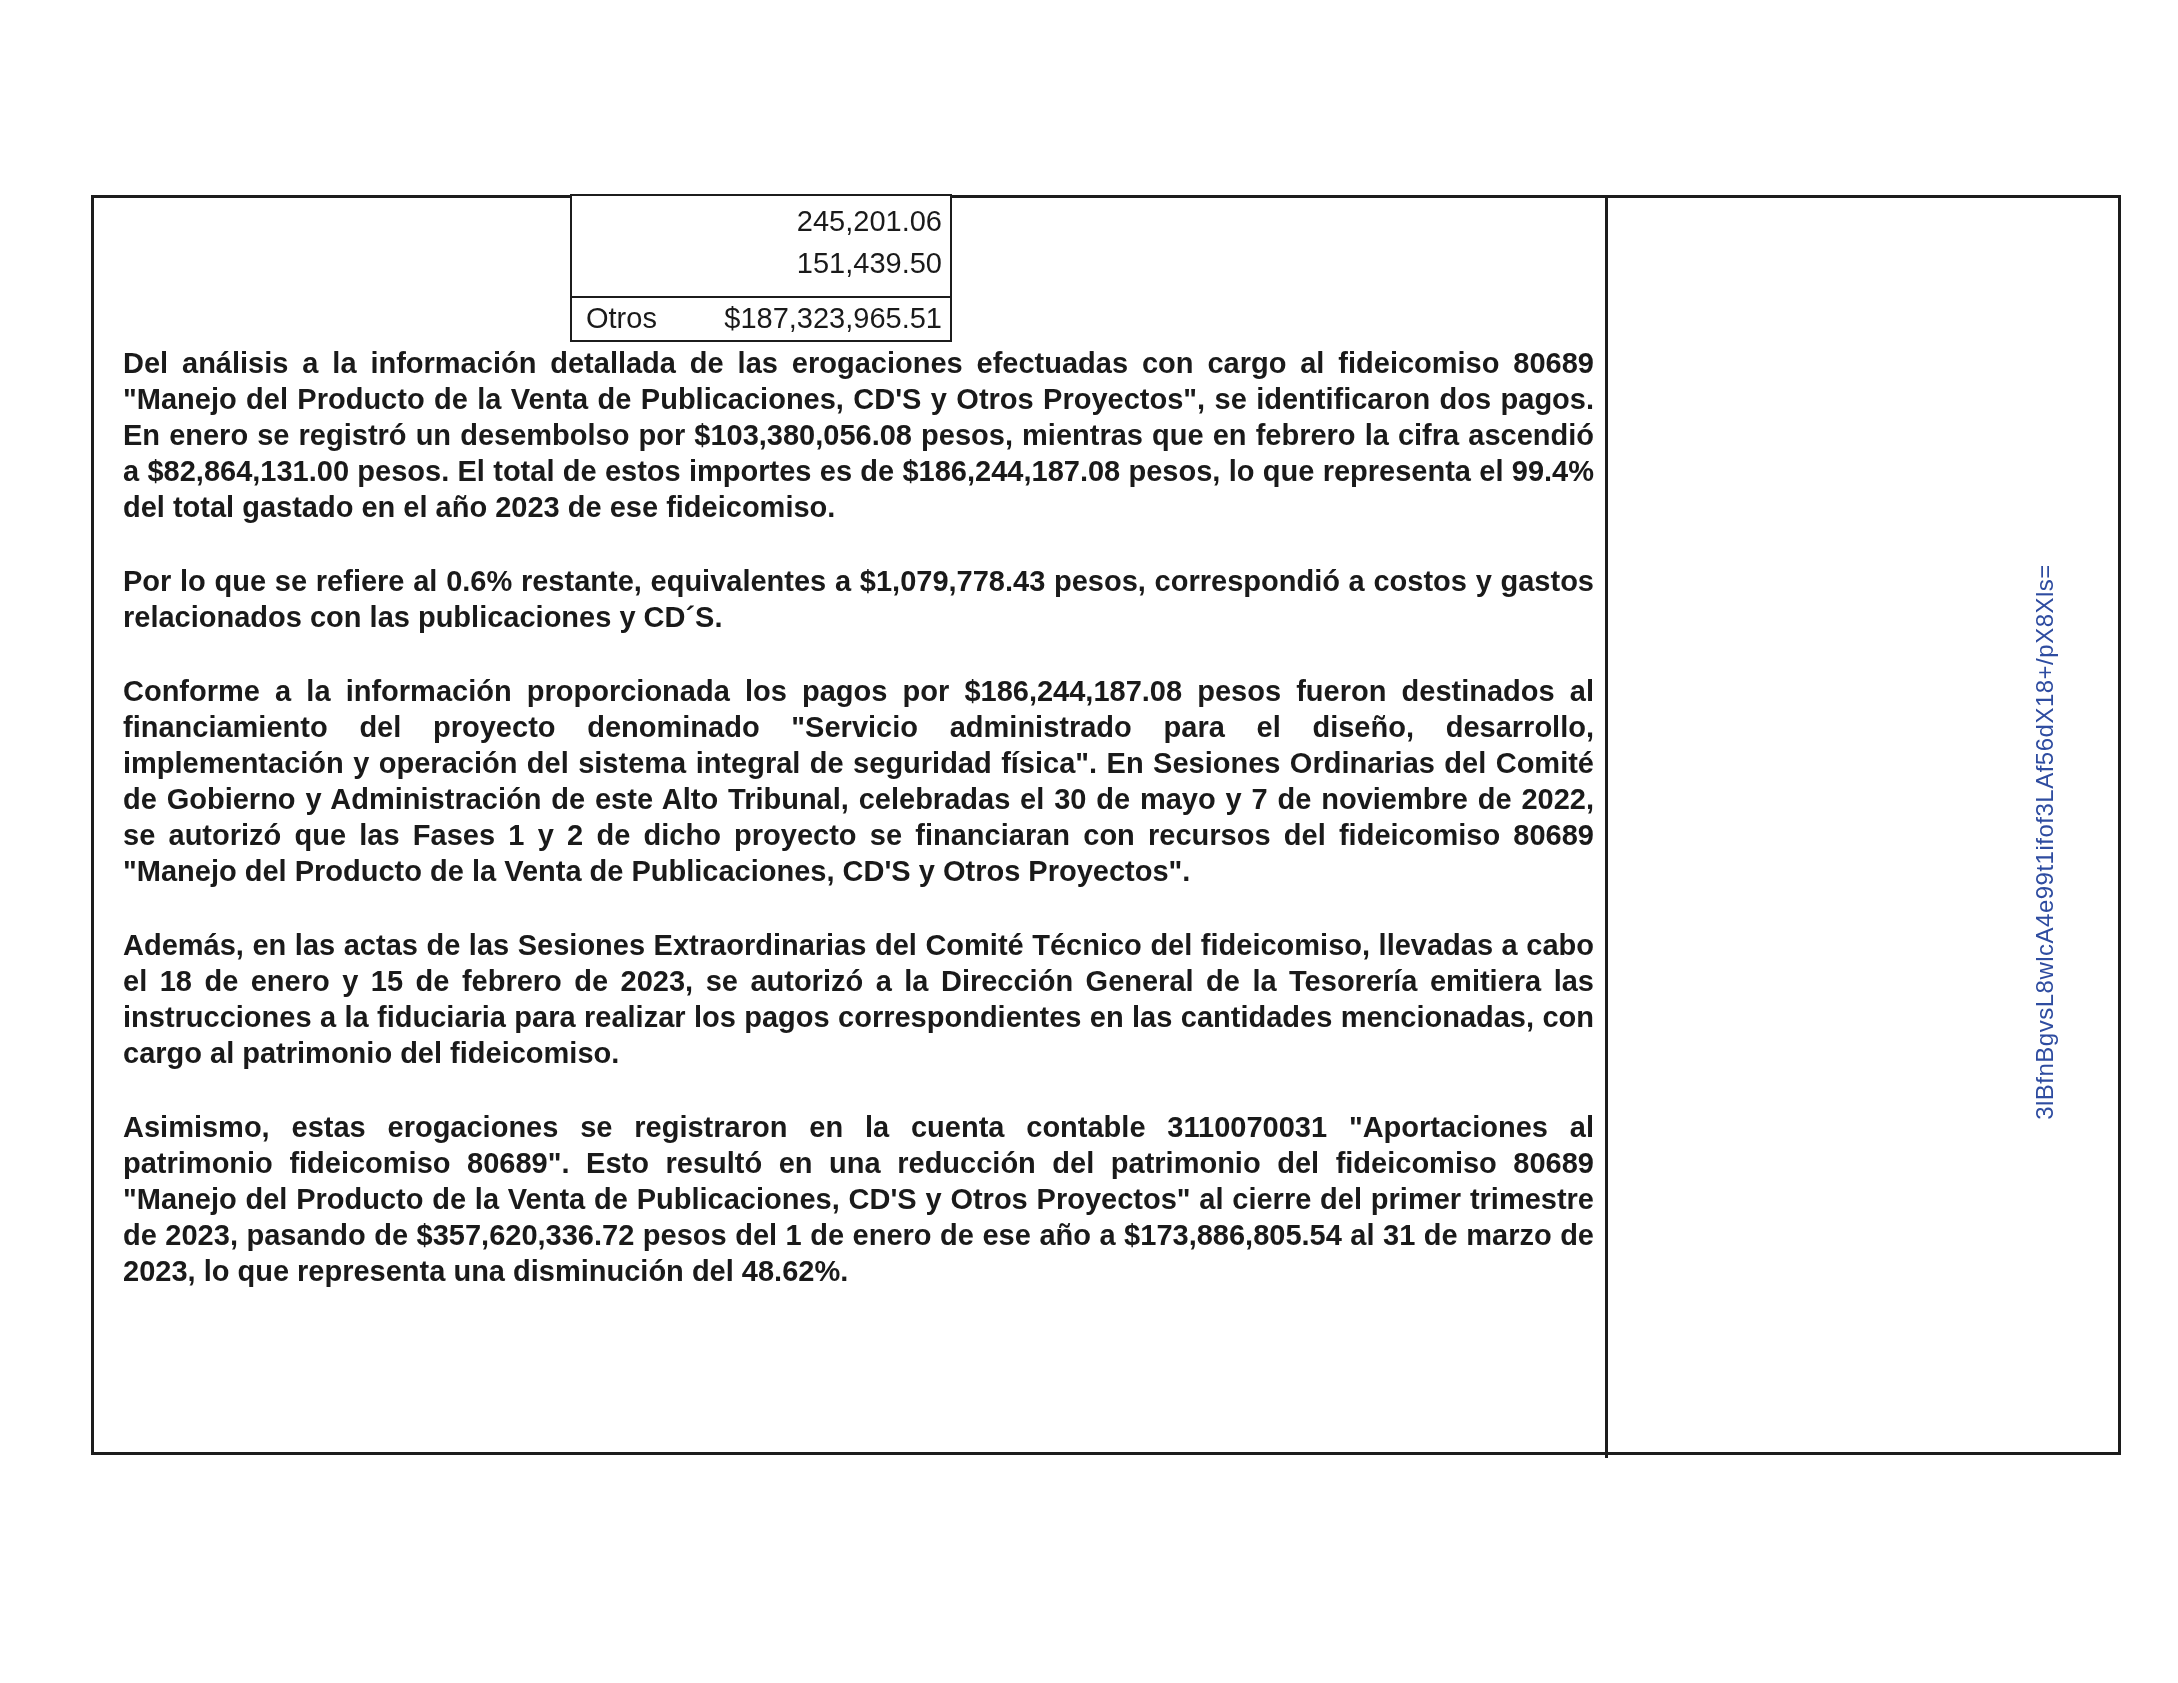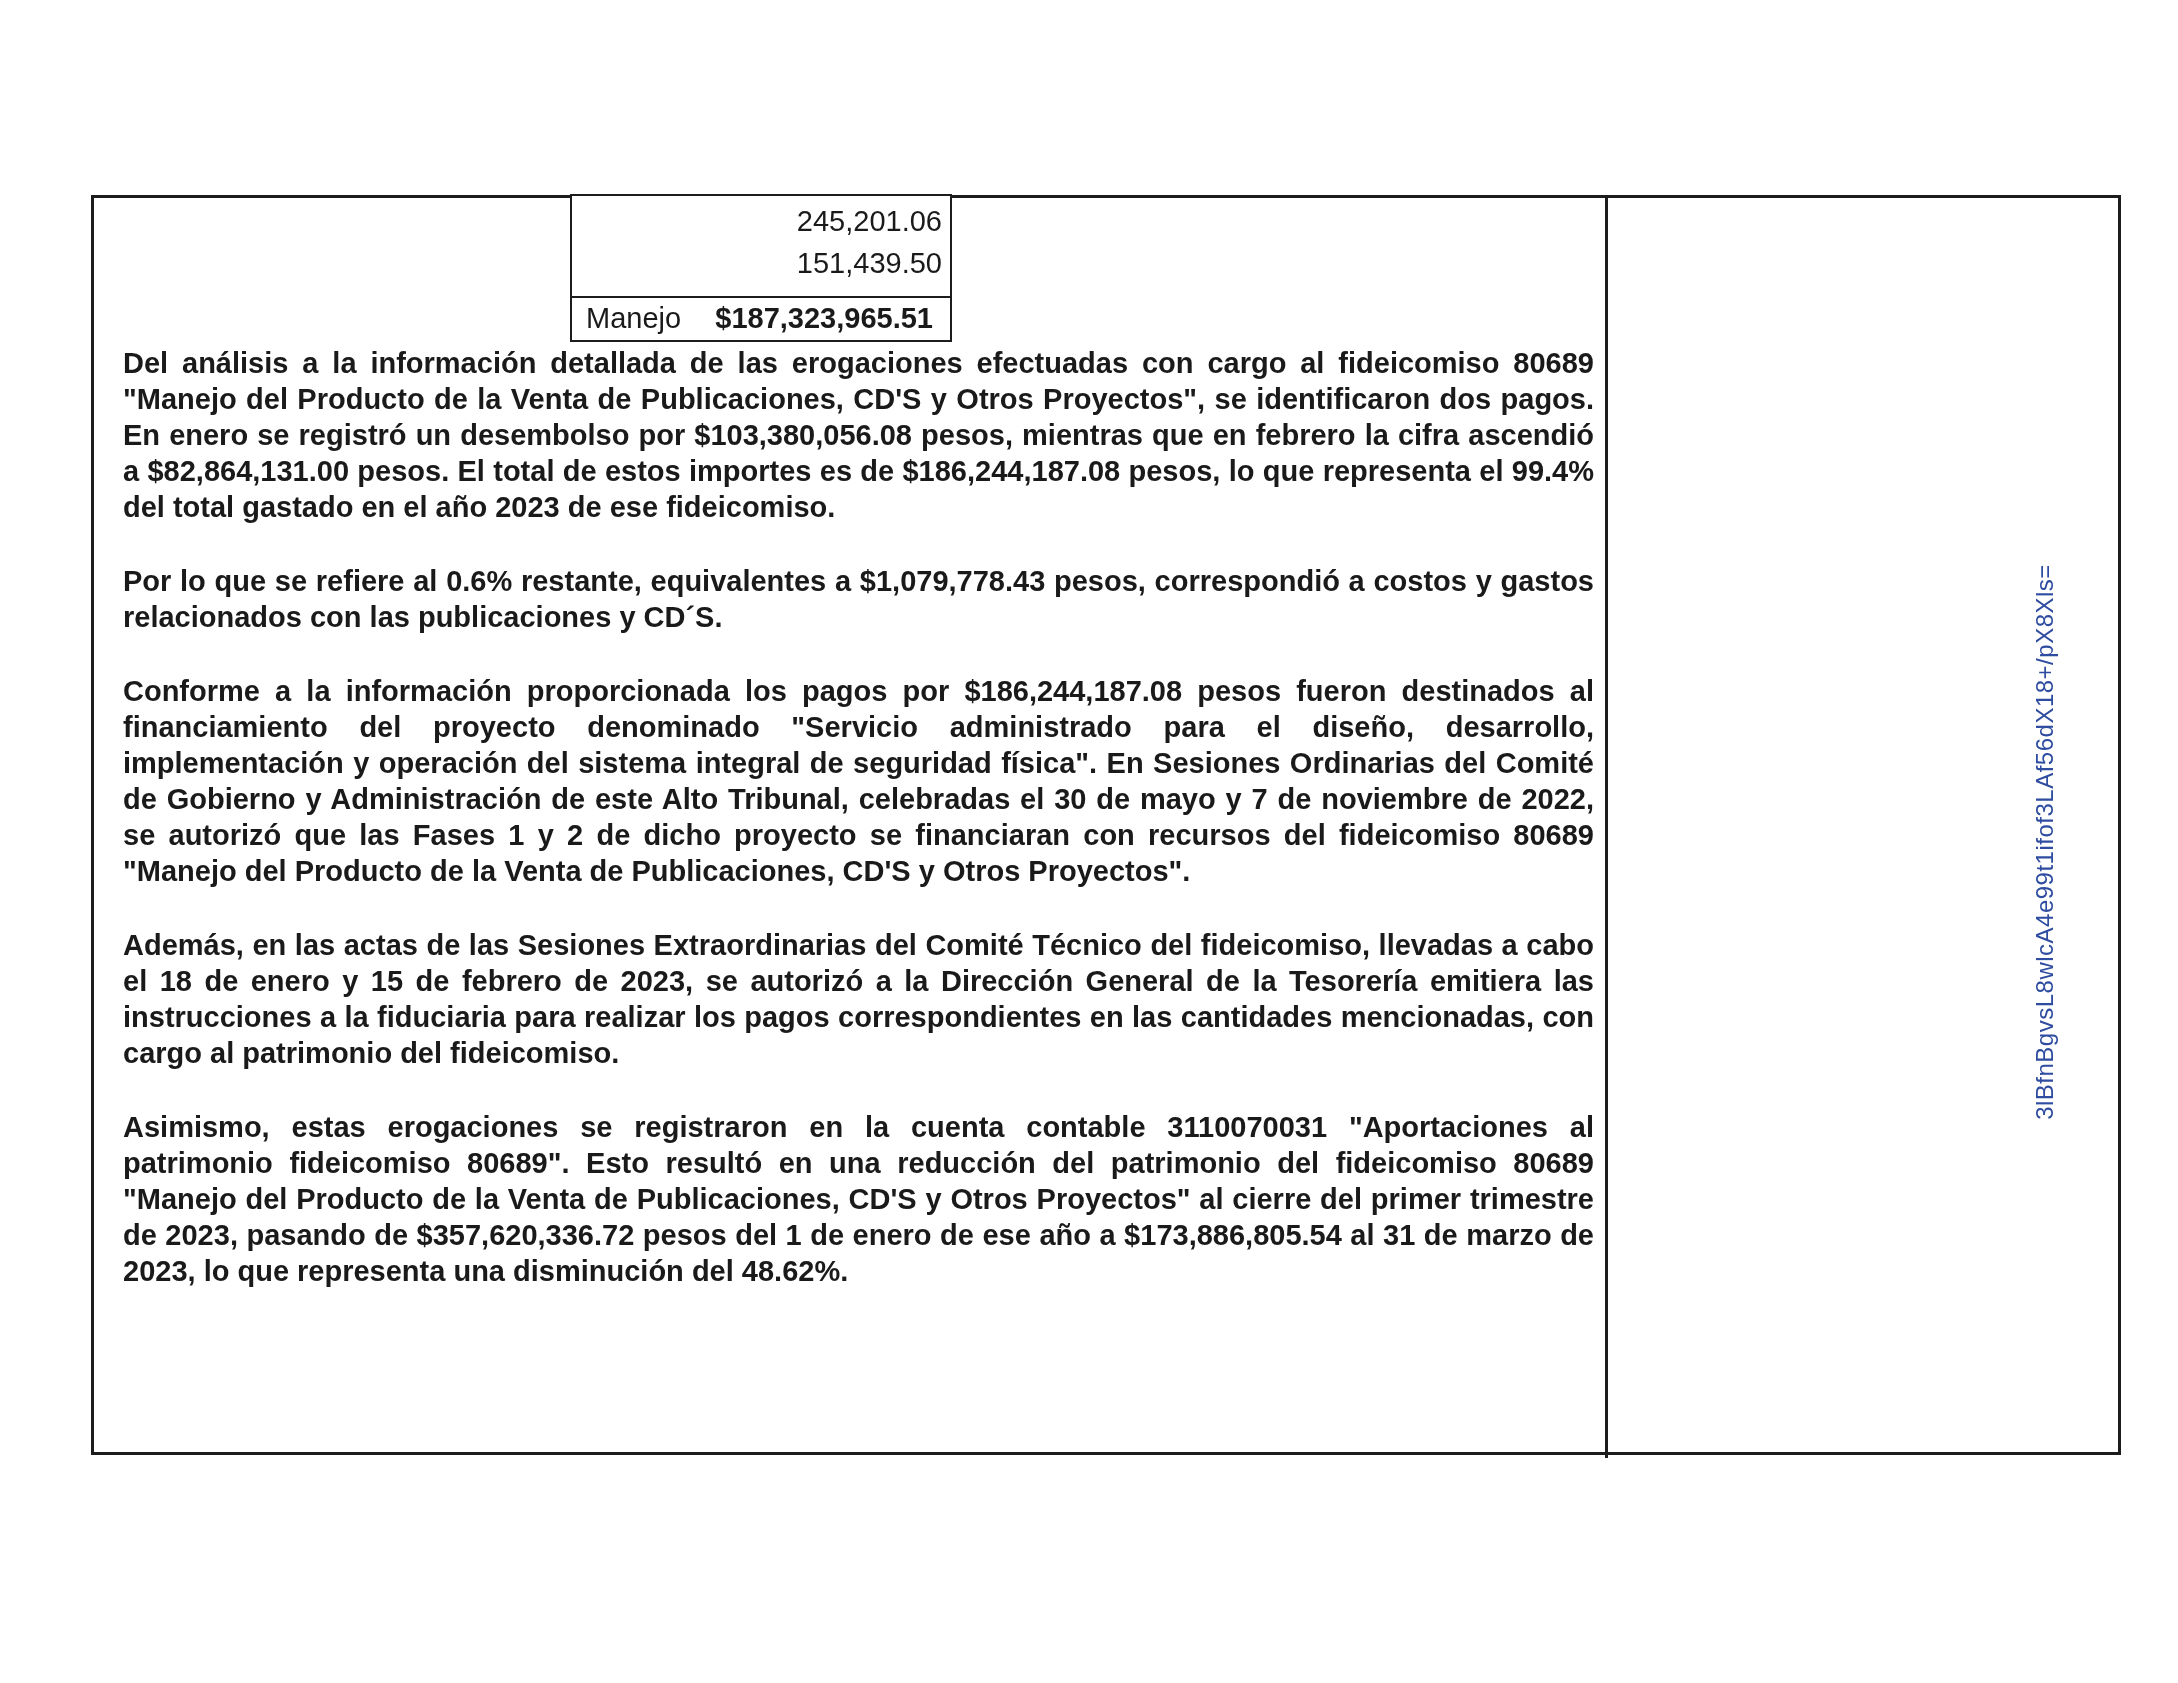--- a/index.html
+++ b/index.html
@@ -74,22 +74,22 @@
     line-height: 40px;
   }
   .summary-table .total-row .total-label {
     width: 179px;
     box-sizing: border-box;
     padding-left: 14px;
   }
   .summary-table .total-row .total-value {
     flex: 1;
     text-align: center;
-    padding-right: 17px;
-    font-weight: bold;
+    padding-right: 8px;
+    font-weight: normal;
     white-space: nowrap;
   }
 
   
   .body-text {
     position: absolute;
     left: 107px;
     top: 345px;
     width: 1487px;
     font-size: 29px;
@@ -121,21 +121,21 @@
 <div class="column-divider"></div>
 
 <div class="summary-table">
   <div class="months">
     <div class="values">
       <div class="cell-line">245,201.06</div>
       <div class="cell-line">151,439.50</div>
     </div>
   </div>
   <div class="total-row">
-    <div class="total-label">Manejo</div>
+    <div class="total-label">Otros</div>
     <div class="total-value">$187,323,965.51</div>
   </div>
 </div>
 
 <div class="body-text">
   <p>Del análisis a la información detallada de las erogaciones efectuadas con cargo al fideicomiso 80689 "Manejo del Producto de la Venta de Publicaciones, CD'S y Otros Proyectos", se identificaron dos pagos. En enero se registró un desembolso por $103,380,056.08 pesos, mientras que en febrero la cifra ascendió a $82,864,131.00 pesos. El total de estos importes es de $186,244,187.08 pesos, lo que representa el 99.4% del total gastado en el año 2023 de ese fideicomiso.</p>
   <p>Por lo que se refiere al 0.6% restante, equivalentes a $1,079,778.43 pesos, correspondió a costos y gastos relacionados con las publicaciones y CD´S.</p>
   <p>Conforme a la información proporcionada los pagos por $186,244,187.08 pesos fueron destinados al financiamiento del proyecto denominado "Servicio administrado para el diseño, desarrollo, implementación y operación del sistema integral de seguridad física". En Sesiones Ordinarias del Comité de Gobierno y Administración de este Alto Tribunal, celebradas el 30 de mayo y 7 de noviembre de 2022, se autorizó que las Fases 1 y 2 de dicho proyecto se financiaran con recursos del fideicomiso 80689 "Manejo del Producto de la Venta de Publicaciones, CD'S y Otros Proyectos".</p>
   <p>Además, en las actas de las Sesiones Extraordinarias del Comité Técnico del fideicomiso, llevadas a cabo el 18 de enero y 15 de febrero de 2023, se autorizó a la Dirección General de la Tesorería emitiera las instrucciones a la fiduciaria para realizar los pagos correspondientes en las cantidades mencionadas, con cargo al patrimonio del fideicomiso.</p>
   <p>Asimismo, estas erogaciones se registraron en la cuenta contable 3110070031 "Aportaciones al patrimonio fideicomiso 80689". Esto resultó en una reducción del patrimonio del fideicomiso 80689 "Manejo del Producto de la Venta de Publicaciones, CD'S y Otros Proyectos" al cierre del primer trimestre de 2023, pasando de $357,620,336.72 pesos del 1 de enero de ese año a $173,886,805.54 al 31 de marzo de 2023, lo que representa una disminución del 48.62%.</p>

